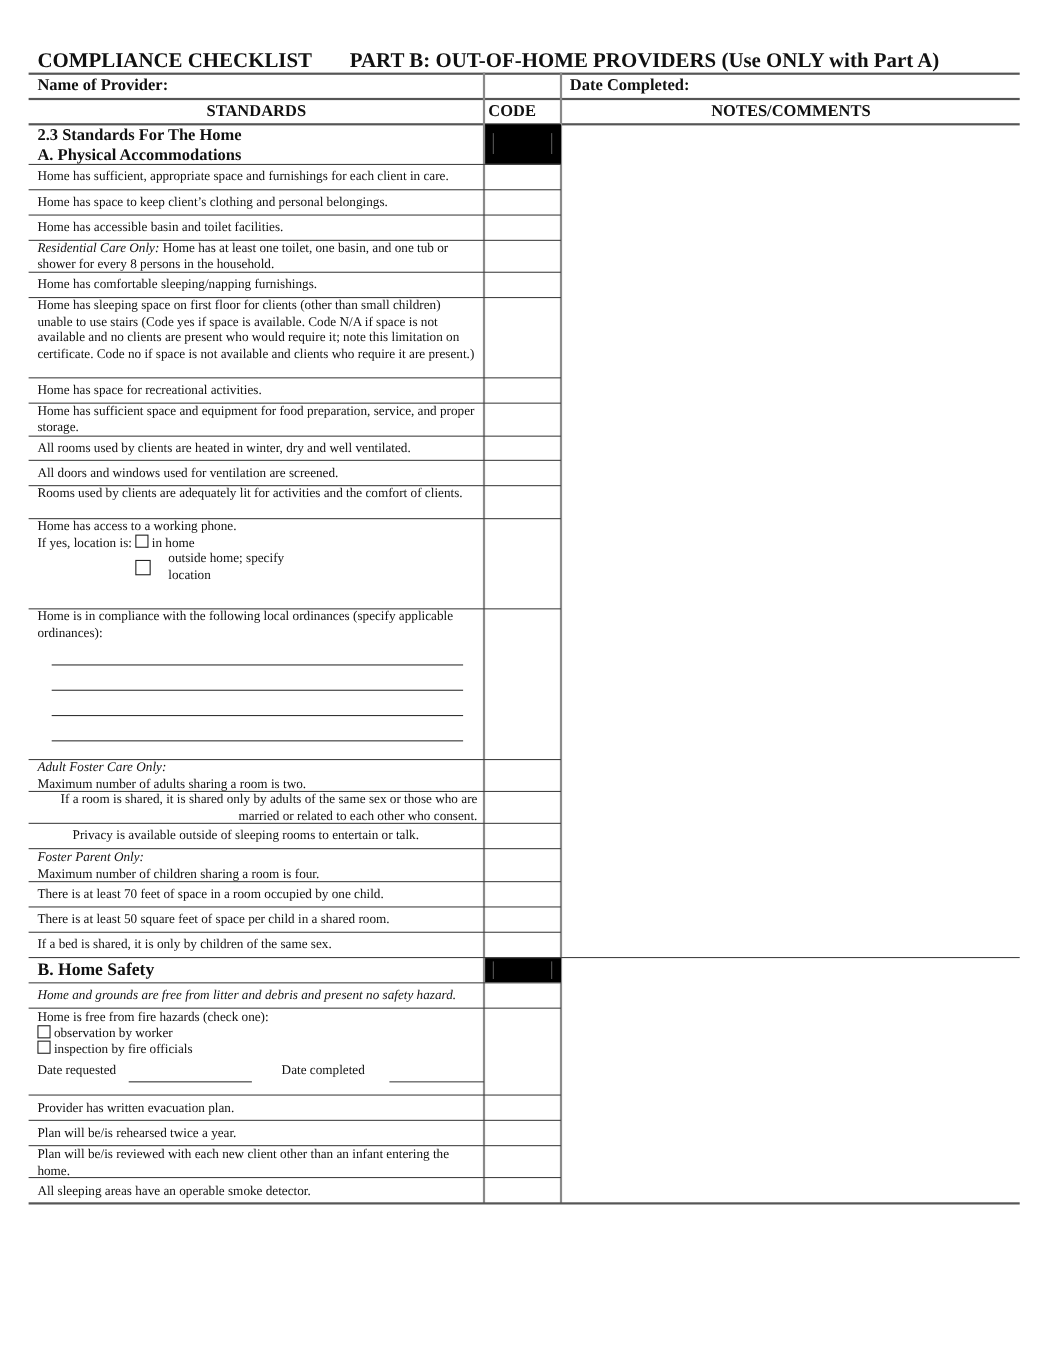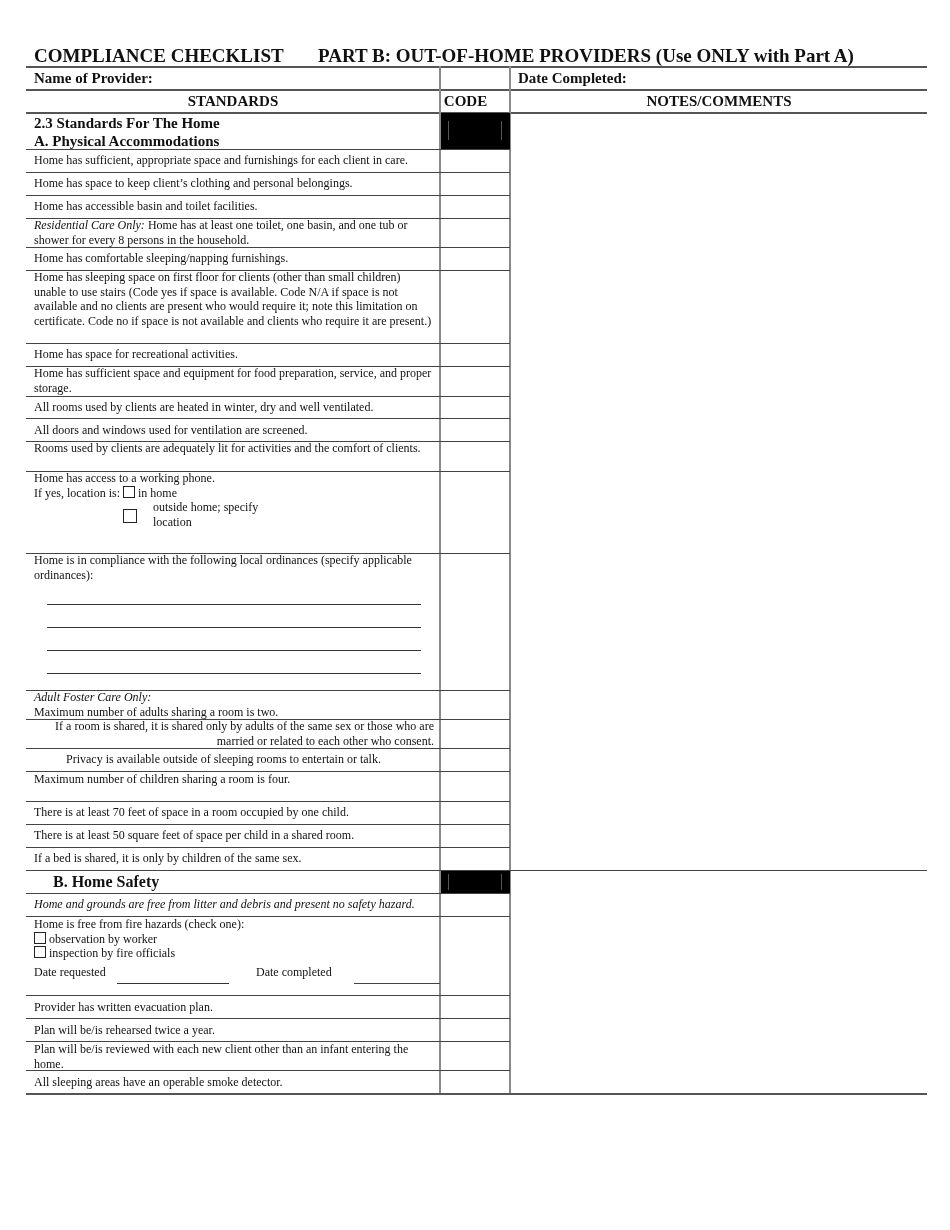--- a/index.html
+++ b/index.html
@@ -118,27 +118,28 @@
 <div class="blank" style="top:673px;left:47px;width:374px;"></div>
 
 <div class="row-text" style="top:690px;">
   <div><i>Adult Foster Care Only:</i></div>
   <div>Maximum number of adults sharing a room is two.</div>
 </div>
 <div class="row-text" style="top:719px;text-align:right;">If a room is shared, it is shared only by adults of the same sex or those who are married or related to each other who consent.</div>
 <div class="row-text" style="top:752px;margin-left:32px;">Privacy is available outside of sleeping rooms to entertain or talk.</div>
 
 <div class="row-text" style="top:772px;">
+  <div><i>Foster Parent Only:</i></div>
   <div>Maximum number of children sharing a room is four.</div>
 </div>
 <div class="row-text" style="top:805px;">There is at least 70 feet of space in a room occupied by one child.</div>
 <div class="row-text" style="top:828px;">There is at least 50 square feet of space per child in a shared room.</div>
 <div class="row-text" style="top:851px;">If a bed is shared, it is only by children of the same sex.</div>
 
-<div class="sec-title" style="top:873px;font-size:16px;margin-left:19px;">B. Home Safety</div>
+<div class="sec-title" style="top:873px;font-size:16px;">B. Home Safety</div>
 <div class="blackcell" style="top:871px;height:22px;">
   <span class="tick" style="left:7px;top:3px;height:16px;"></span>
     <span class="tick" style="left:60px;top:3px;height:16px;"></span>
 </div>
 <div class="abs" style="top:872px;left:512px;width:413px;height:220px;"></div>
 
 <div class="row-text" style="top:897px;font-style:italic;">Home and grounds are free from litter and debris and present no safety hazard.</div>
 
 <div class="row-text" style="top:917px;">
   <div>Home is free from fire hazards (check one):</div>

